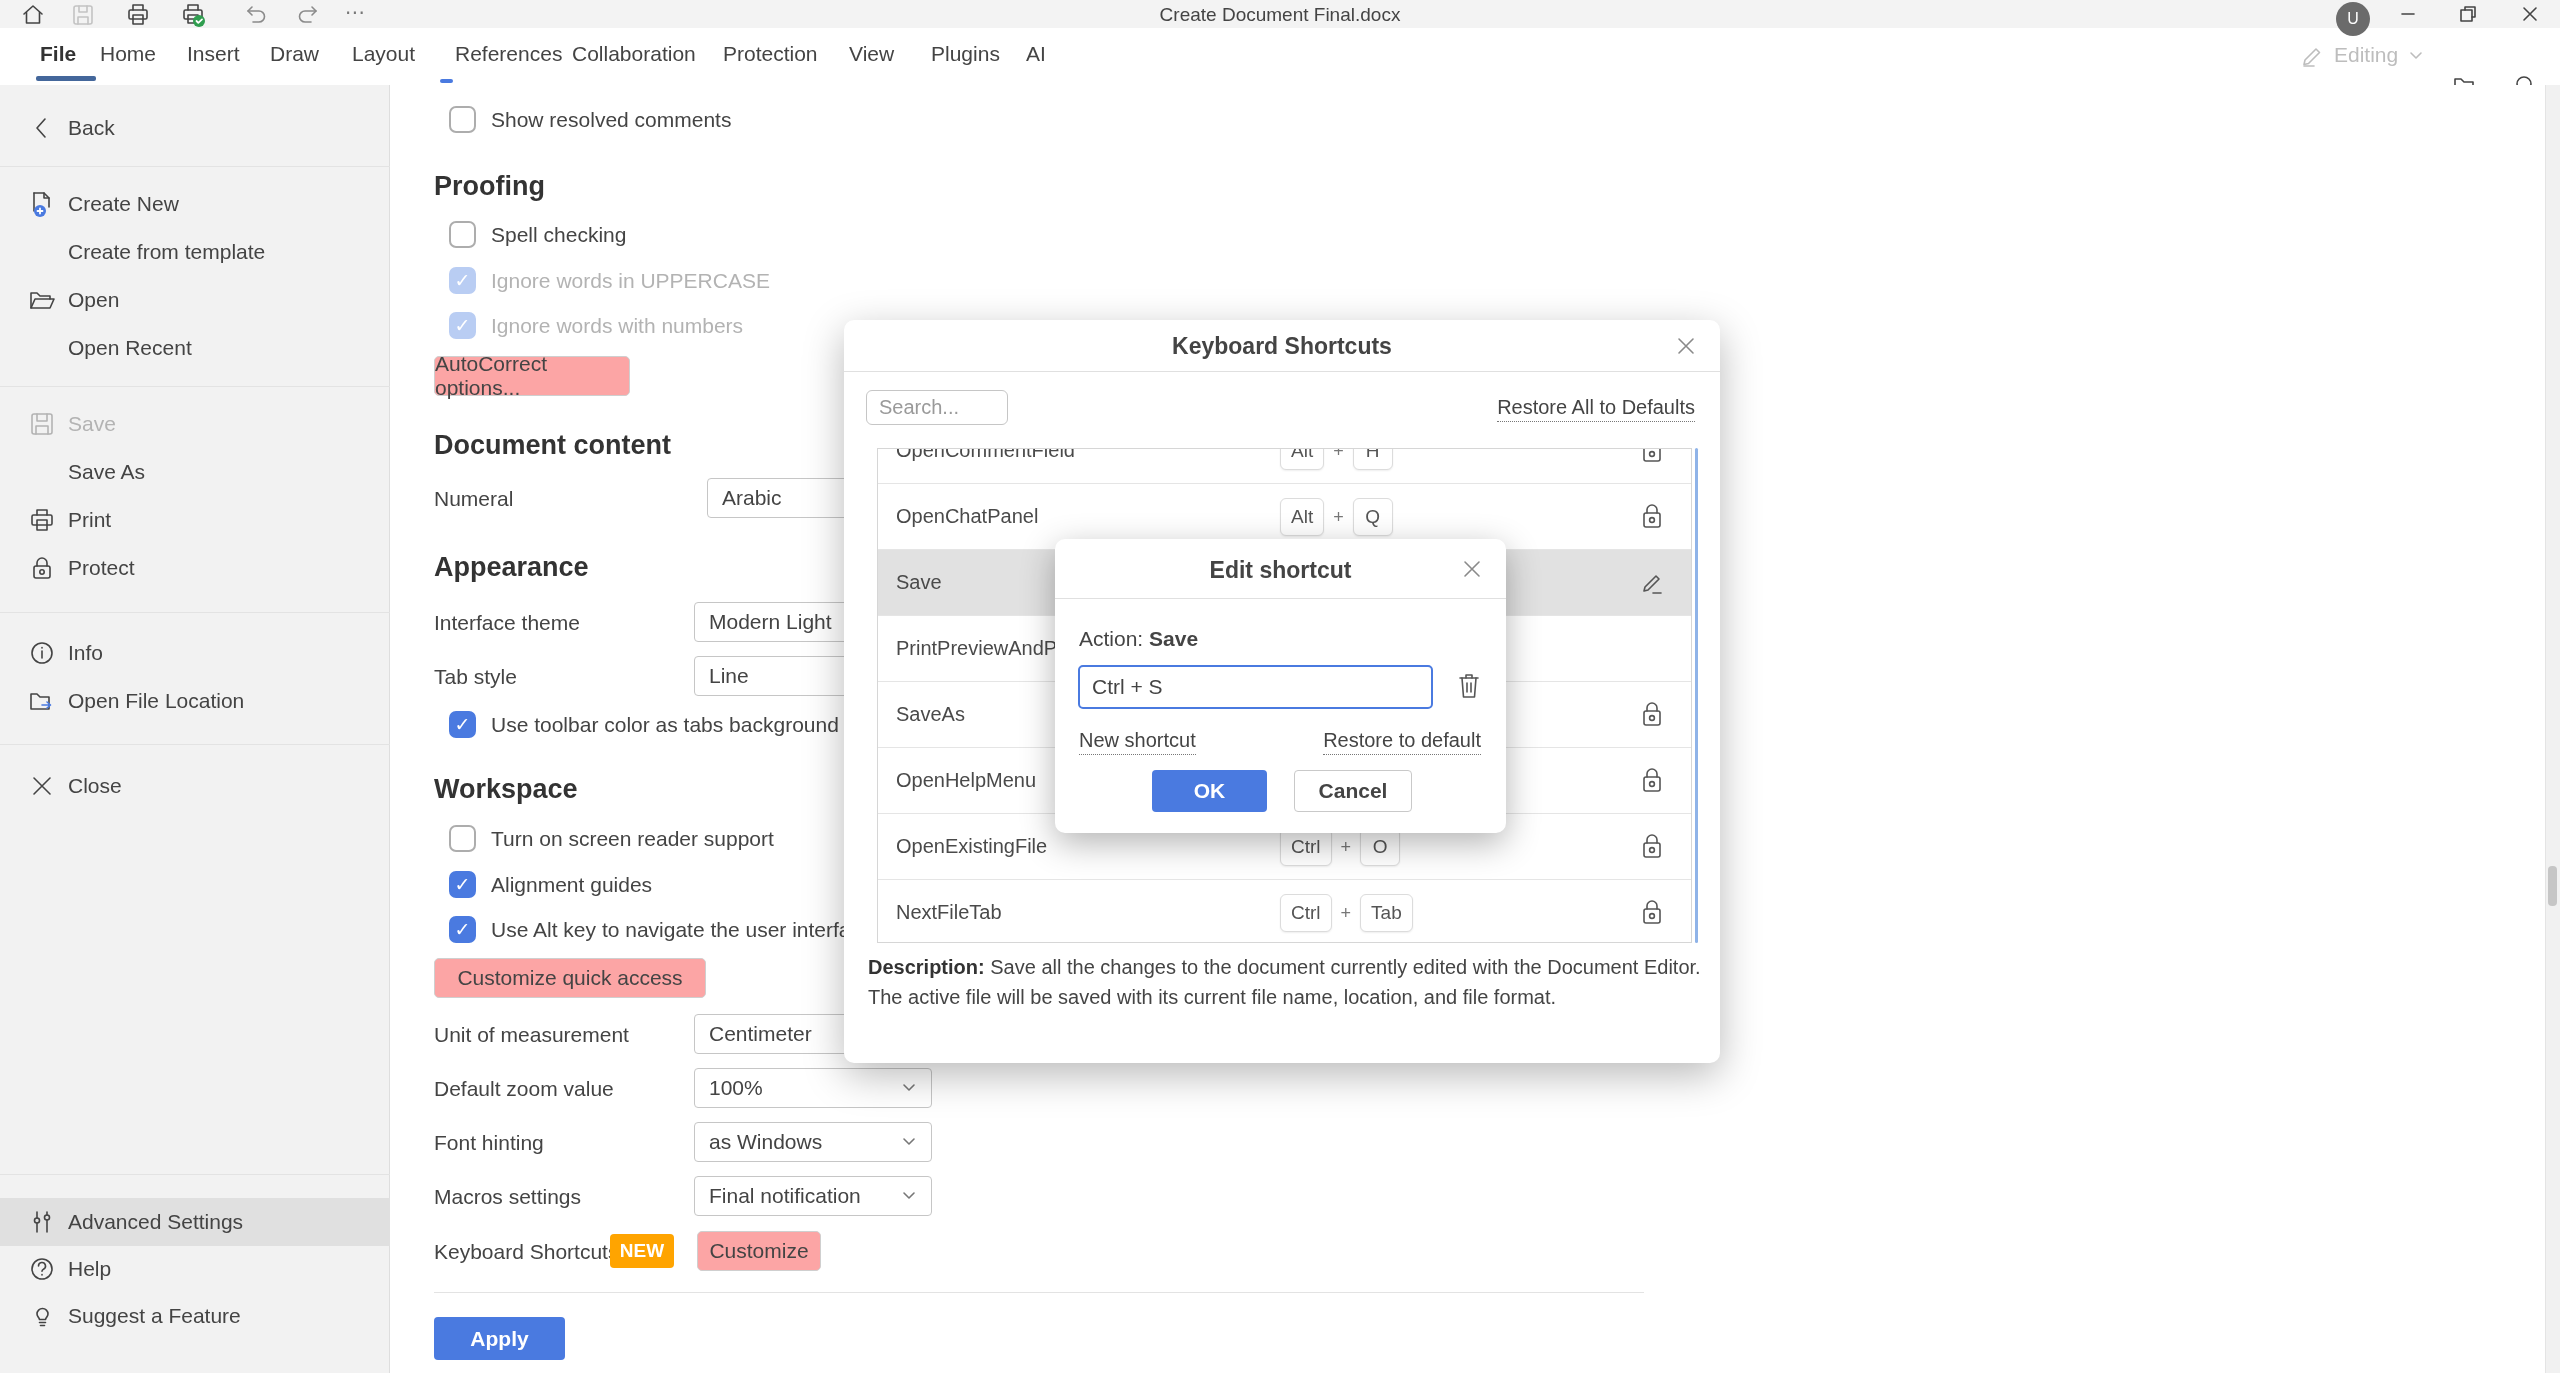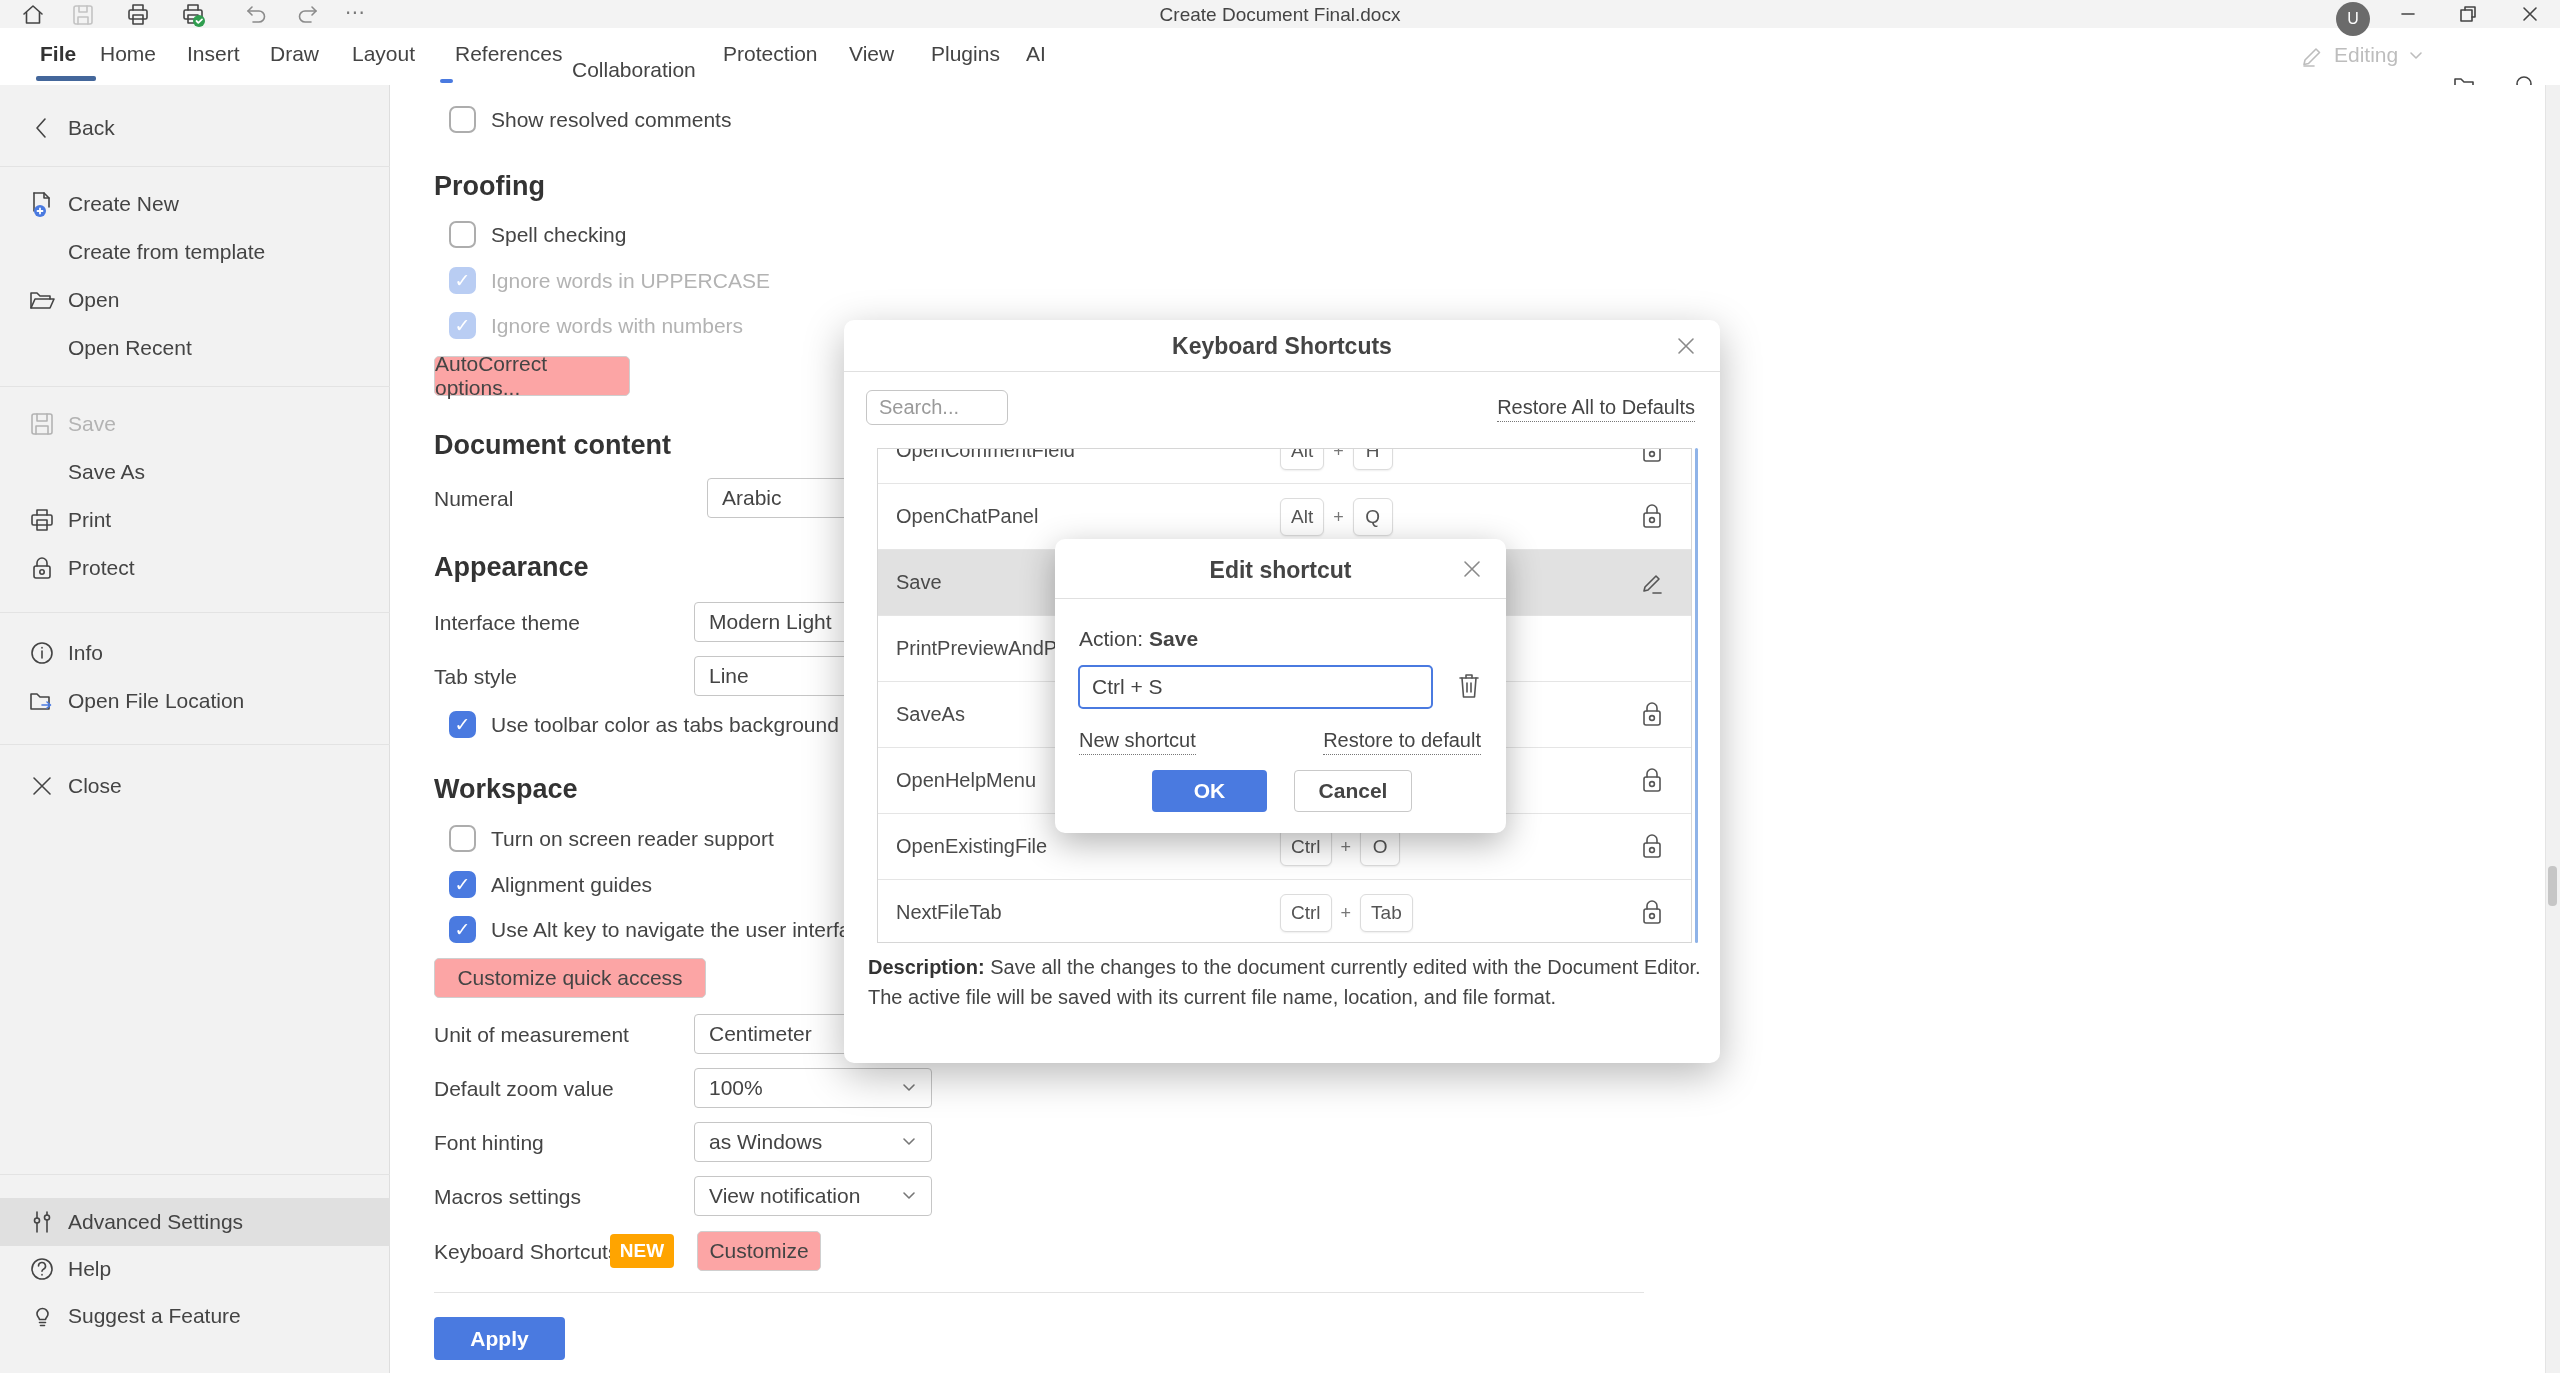--- a/index.html
+++ b/index.html
@@ -181,21 +181,21 @@
     </div>
   </div>
 
   <div class="menubar">
     <div class="tab active" style="left:40px;">File</div>
     <div class="tab" style="left:100px;">Home</div>
     <div class="tab" style="left:187px;">Insert</div>
     <div class="tab" style="left:270px;">Draw</div>
     <div class="tab" style="left:352px;">Layout</div>
     <div class="tab" style="left:455px;">References</div>
-    <div class="tab" style="left:572px;margin-top:16px;">Collaboration</div>
+    <div class="tab" style="left:572px;">Collaboration</div>
     <div class="tab" style="left:723px;">Protection</div>
     <div class="tab" style="left:849px;">View</div>
     <div class="tab" style="left:931px;">Plugins</div>
     <div class="tab" style="left:1026px;">AI</div>
     <div class="tab-underline"></div>
     <div class="collab-dash"></div>
 
     <div class="mode-ctl">
       <svg viewBox="0 0 26 26" class="ic">
           <path d="M5 18 L16 7 l3.5 3.5 L8.5 21.5 L4 22.5 z"></path>
@@ -416,21 +416,21 @@
     </div>
     <div class="f-label" style="left:43px; top:1046px;">Font hinting</div>
     <div class="select" style="left:303px; top:1037px;">
       <span>as Windows</span>
       <span class="sel-chev"><svg viewBox="0 0 16 16" class="ic">
             <path d="M3 6 L8 11 L13 6"></path>
           </svg></span>
     </div>
     <div class="f-label" style="left:43px; top:1100px;">Macros settings</div>
     <div class="select" style="left:303px; top:1091px;">
-      <span>View notification</span>
+      <span>Final notification</span>
       <span class="sel-chev"><svg viewBox="0 0 16 16" class="ic">
             <path d="M3 6 L8 11 L13 6"></path>
           </svg></span>
     </div>
 
     <div class="f-label" style="left:43px; top:1155px;">Keyboard Shortcuts</div>
     <div class="badge-new" style="left:219px; top:1149px; width:64px; height:34px;">NEW</div>
     <div class="btn-light" style="left:306px; top:1146px; width:124px; height:40px;">Customize</div>
 
     <div class="content-div" style="left:43px; top:1207px; width:1210px;"></div>

